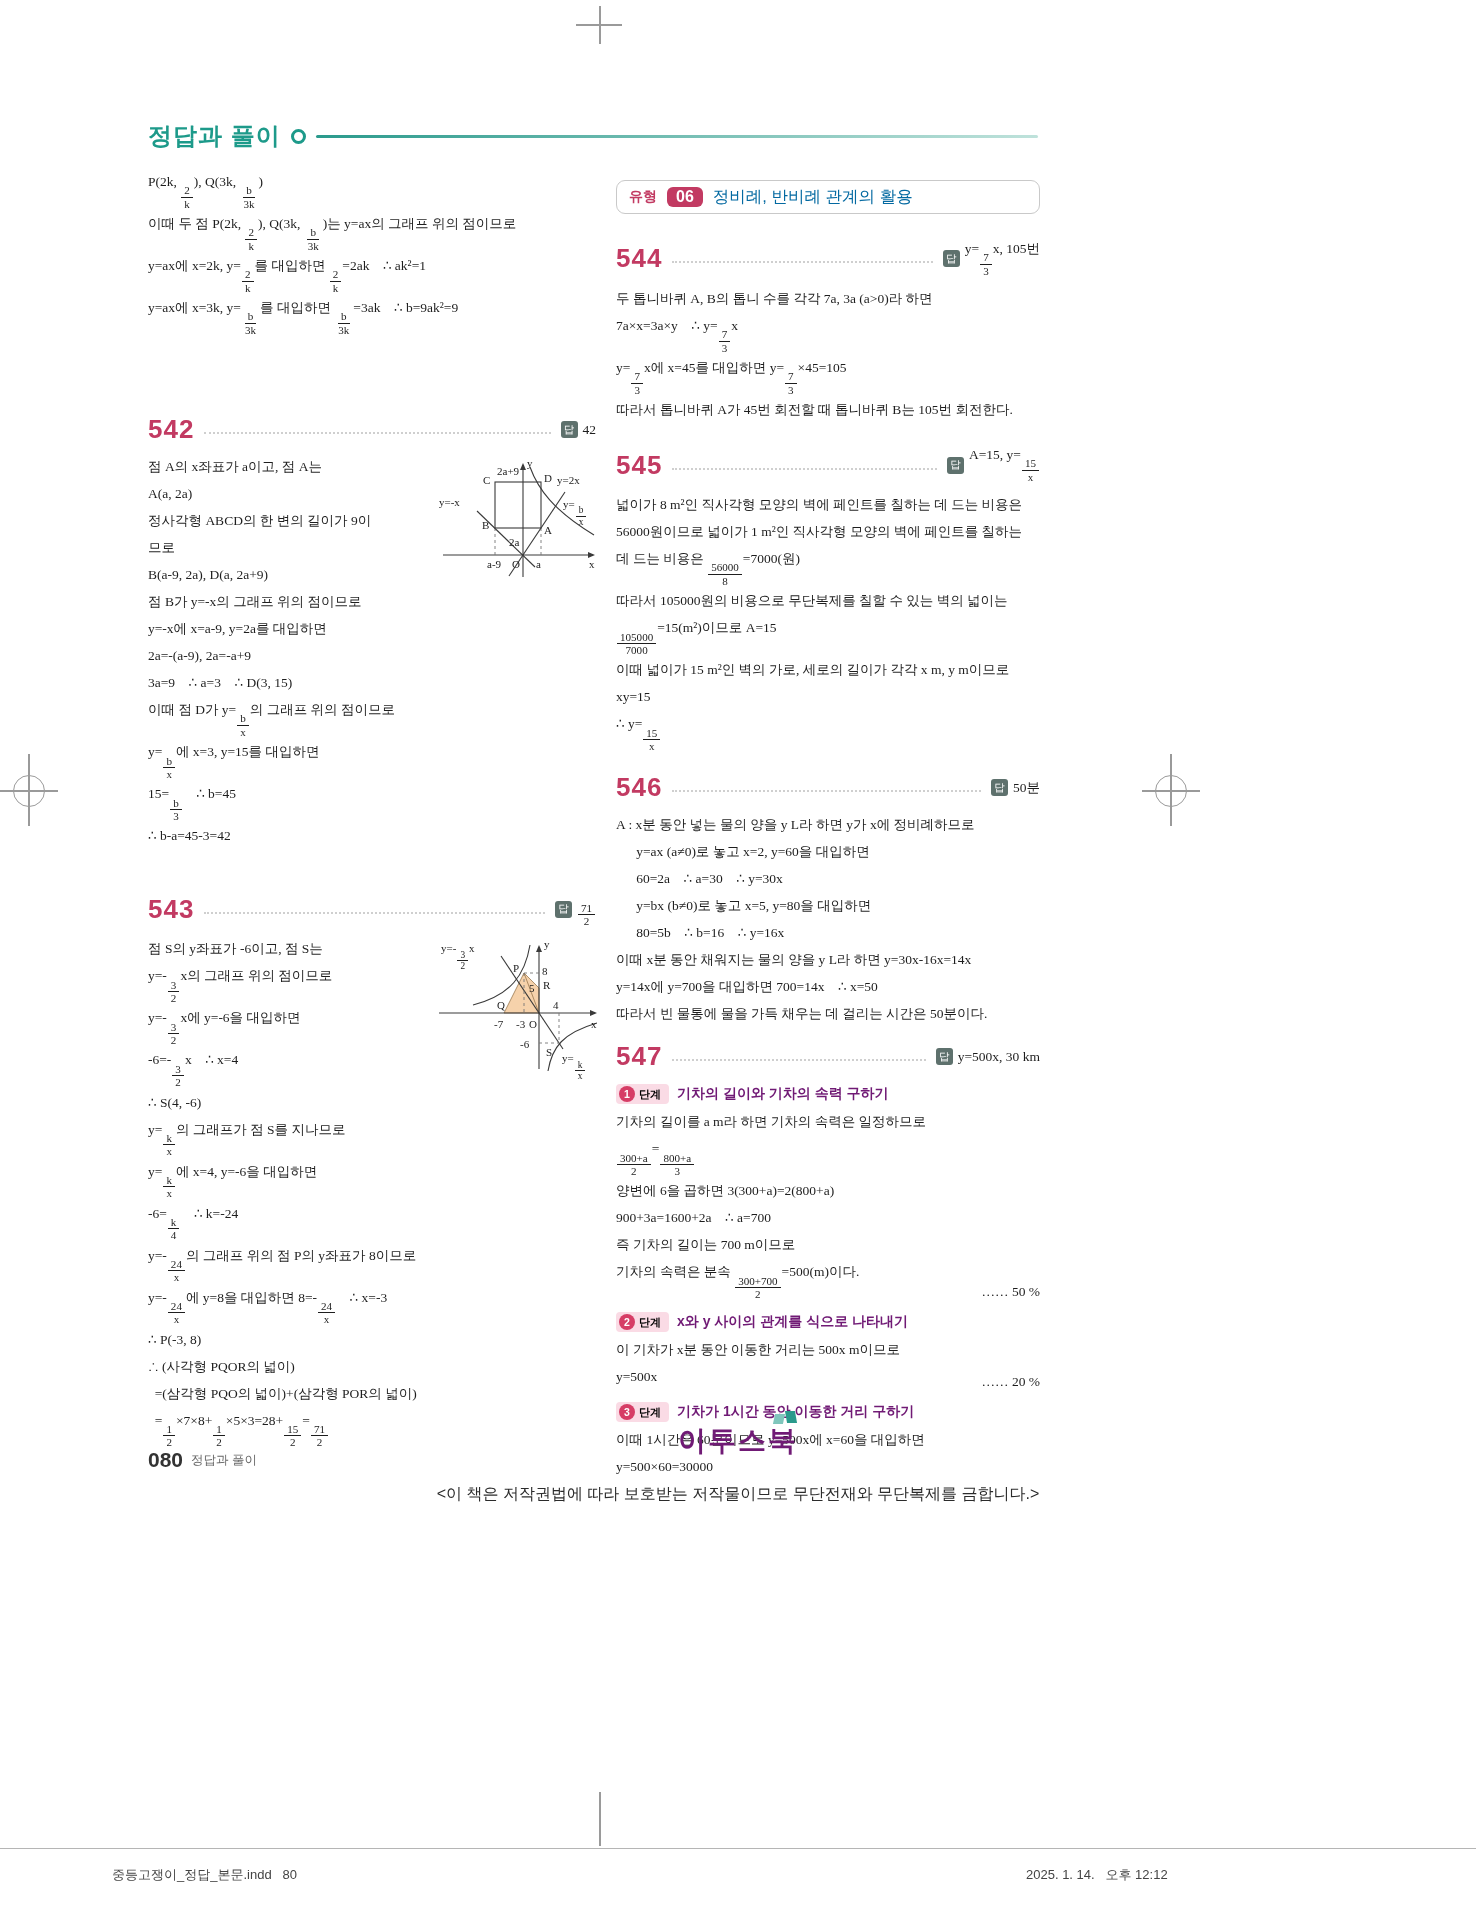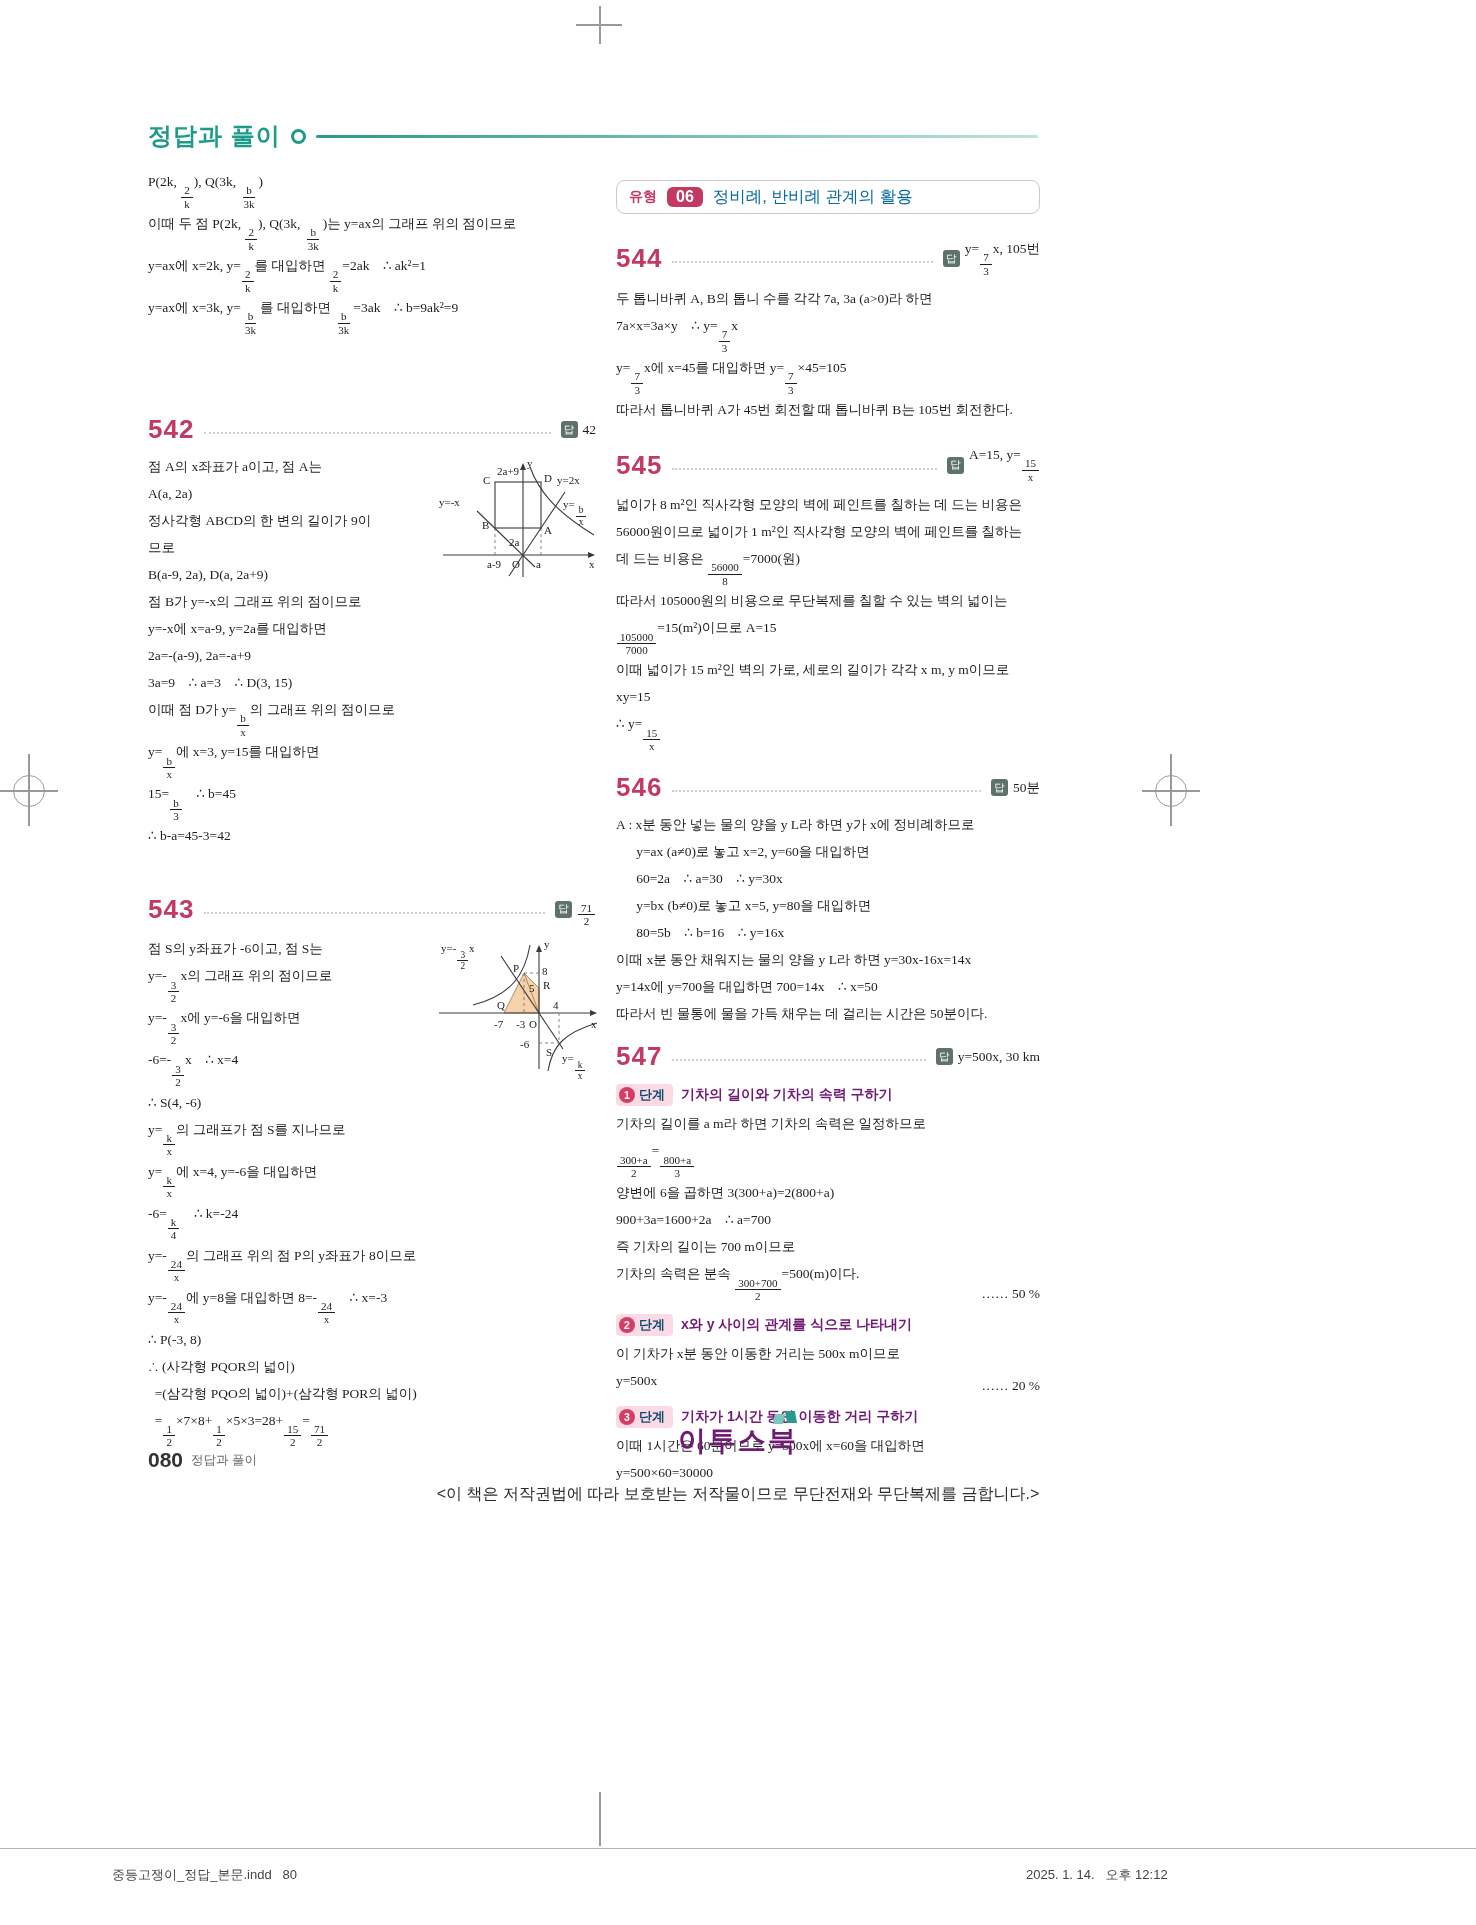--- a/index.html
+++ b/index.html
@@ -42,21 +42,21 @@
   .type-box { display:flex; align-items:center; gap:10px; border:1.5px solid #c9c9c9; border-radius:9px; padding:5px 12px; box-sizing:border-box; width:100%; background:#fff; }
   .type-label { color:#c23a62; font-weight:bold; font-size:14px; font-family:"Liberation Sans",sans-serif; }
   .type-num { background:#c23a62; color:#fff; font-weight:bold; font-size:16px; padding:1px 9px; border-radius:6px; font-family:"Liberation Sans",sans-serif; }
   .type-title { font-weight:normal; font-size:16.5px; font-family:"Liberation Sans",sans-serif; color:#0369a1; }
 
   
   .step-head { display:flex; align-items:center; gap:8px; margin:12px 0 4px 0; }
   .step-badge { display:flex; align-items:center; background:#fadbe5; border-radius:4px; padding:2px 8px 2px 3px; gap:4px; flex:none; }
   .step-circle { width:16px; height:16px; border-radius:50%; background:#d63d66; color:#fff; font-size:10.5px; font-weight:bold;
                  display:flex; align-items:center; justify-content:center; font-family:"Liberation Sans",sans-serif; }
-  .step-label { font-size:13px; font-weight:bold; color:#0c4a6e; font-family:Liberation Sans, sans-serif; }
+  .step-label { font-size:11px; font-weight:bold; color:#000000; font-family:Liberation Sans, sans-serif; }
   .step-title { font-weight:bold; font-size:14px; font-family:"Liberation Sans",sans-serif; color:#701a75; }
   .score-line { display:flex; justify-content:space-between; align-items:flex-end; }
   .score { font-size:13.5px; color:#1e1e1e; white-space:pre; }
 
   
   .fig { position:absolute; }
   .fig svg { position:absolute; left:0; top:0; }
   .fig542 { right:-6px; top:2px; width:165px; height:132px; }
   .fig543 { right:-10px; top:0; width:175px; height:142px; }
   .flb { position:absolute; font-size:11px; line-height:1; white-space:nowrap; color:#222; }

